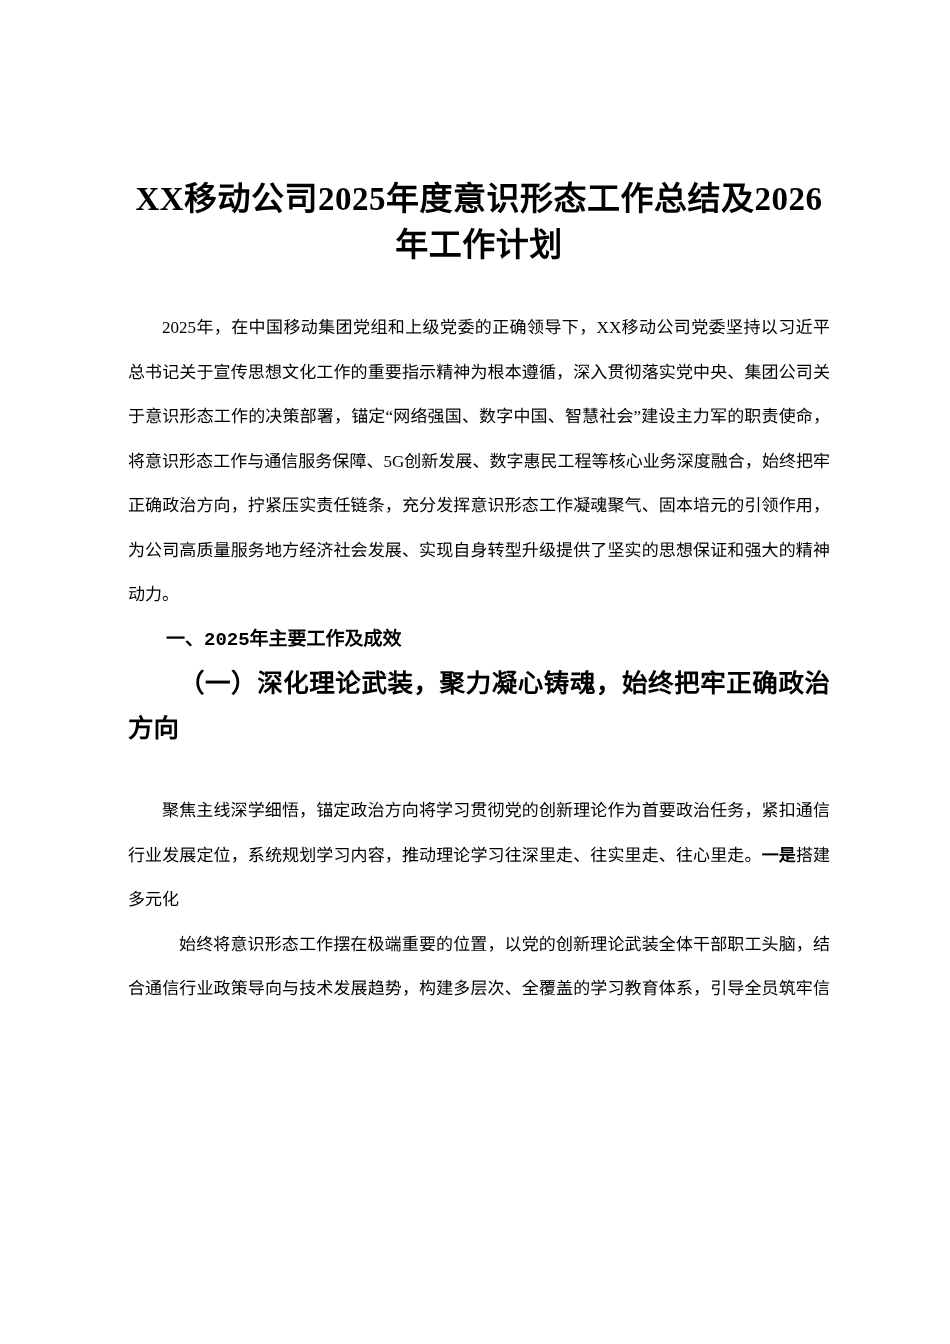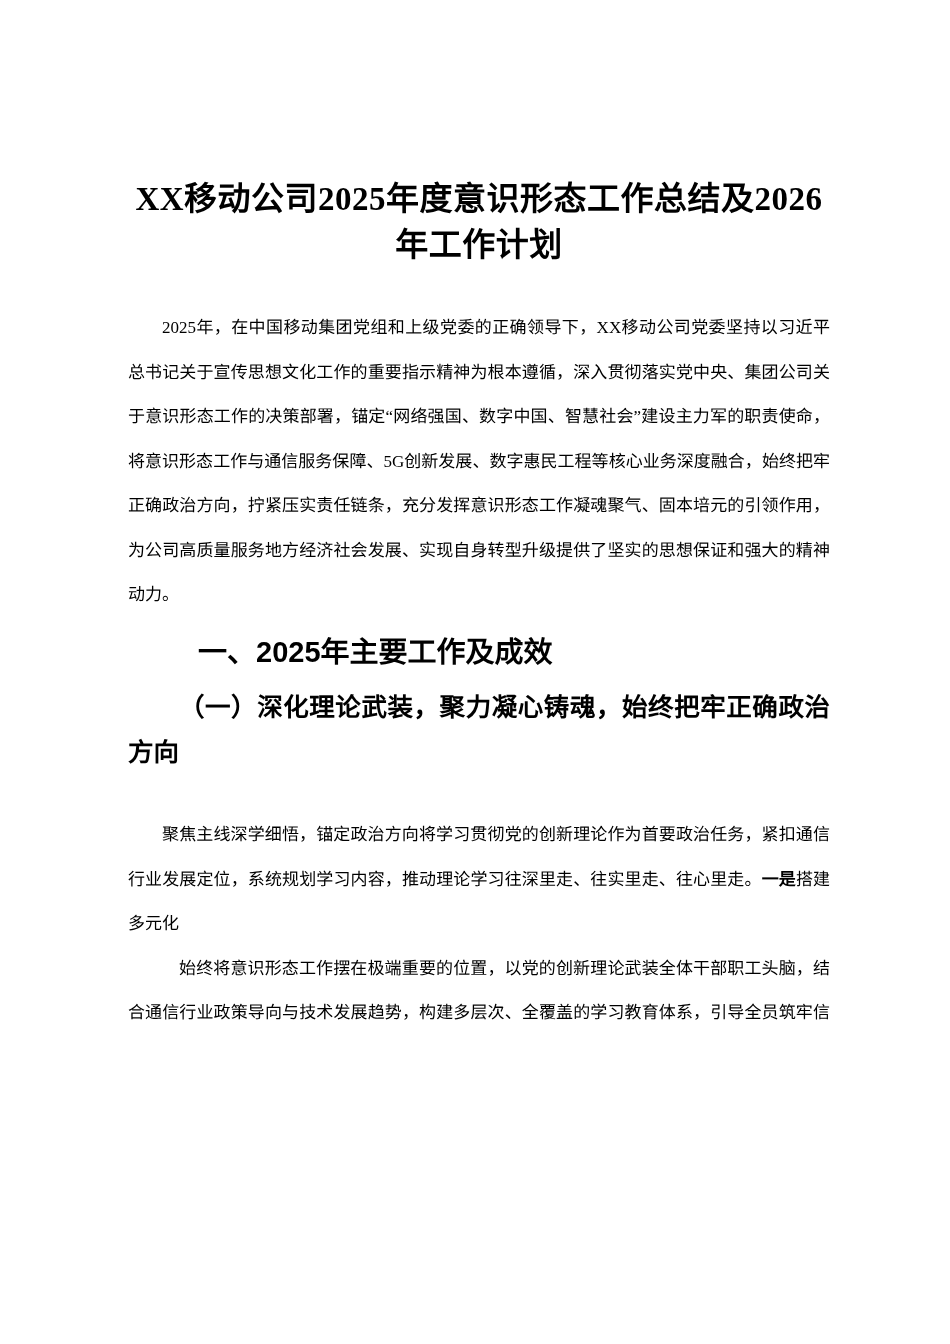--- a/index.html
+++ b/index.html
@@ -46,27 +46,27 @@
     font-family: "Liberation Serif", "DejaVu Serif", serif;
   }
   .para.lead {
     margin-top: 38px;
     text-indent: 2em;
   }
   .para.deep-indent {
     text-indent: 3em;
   }
   .heading1 {
-    margin: 12px;
+    margin: 0;
     padding: 0;
-    font-size: 29px;
+    font-size: 19px;
     line-height: 44.5px;
     font-weight: bold;
     text-indent: 2em;
-    font-family: Liberation Sans, sans-serif;
+    font-family: Liberation Mono, monospace;
   }
   .heading2 {
     margin: 0;
     padding: 0;
     font-size: 25.5px;
     line-height: 44.5px;
     font-weight: bold;
     text-indent: 2em;
     text-align: justify;
     text-justify: inter-ideograph;

